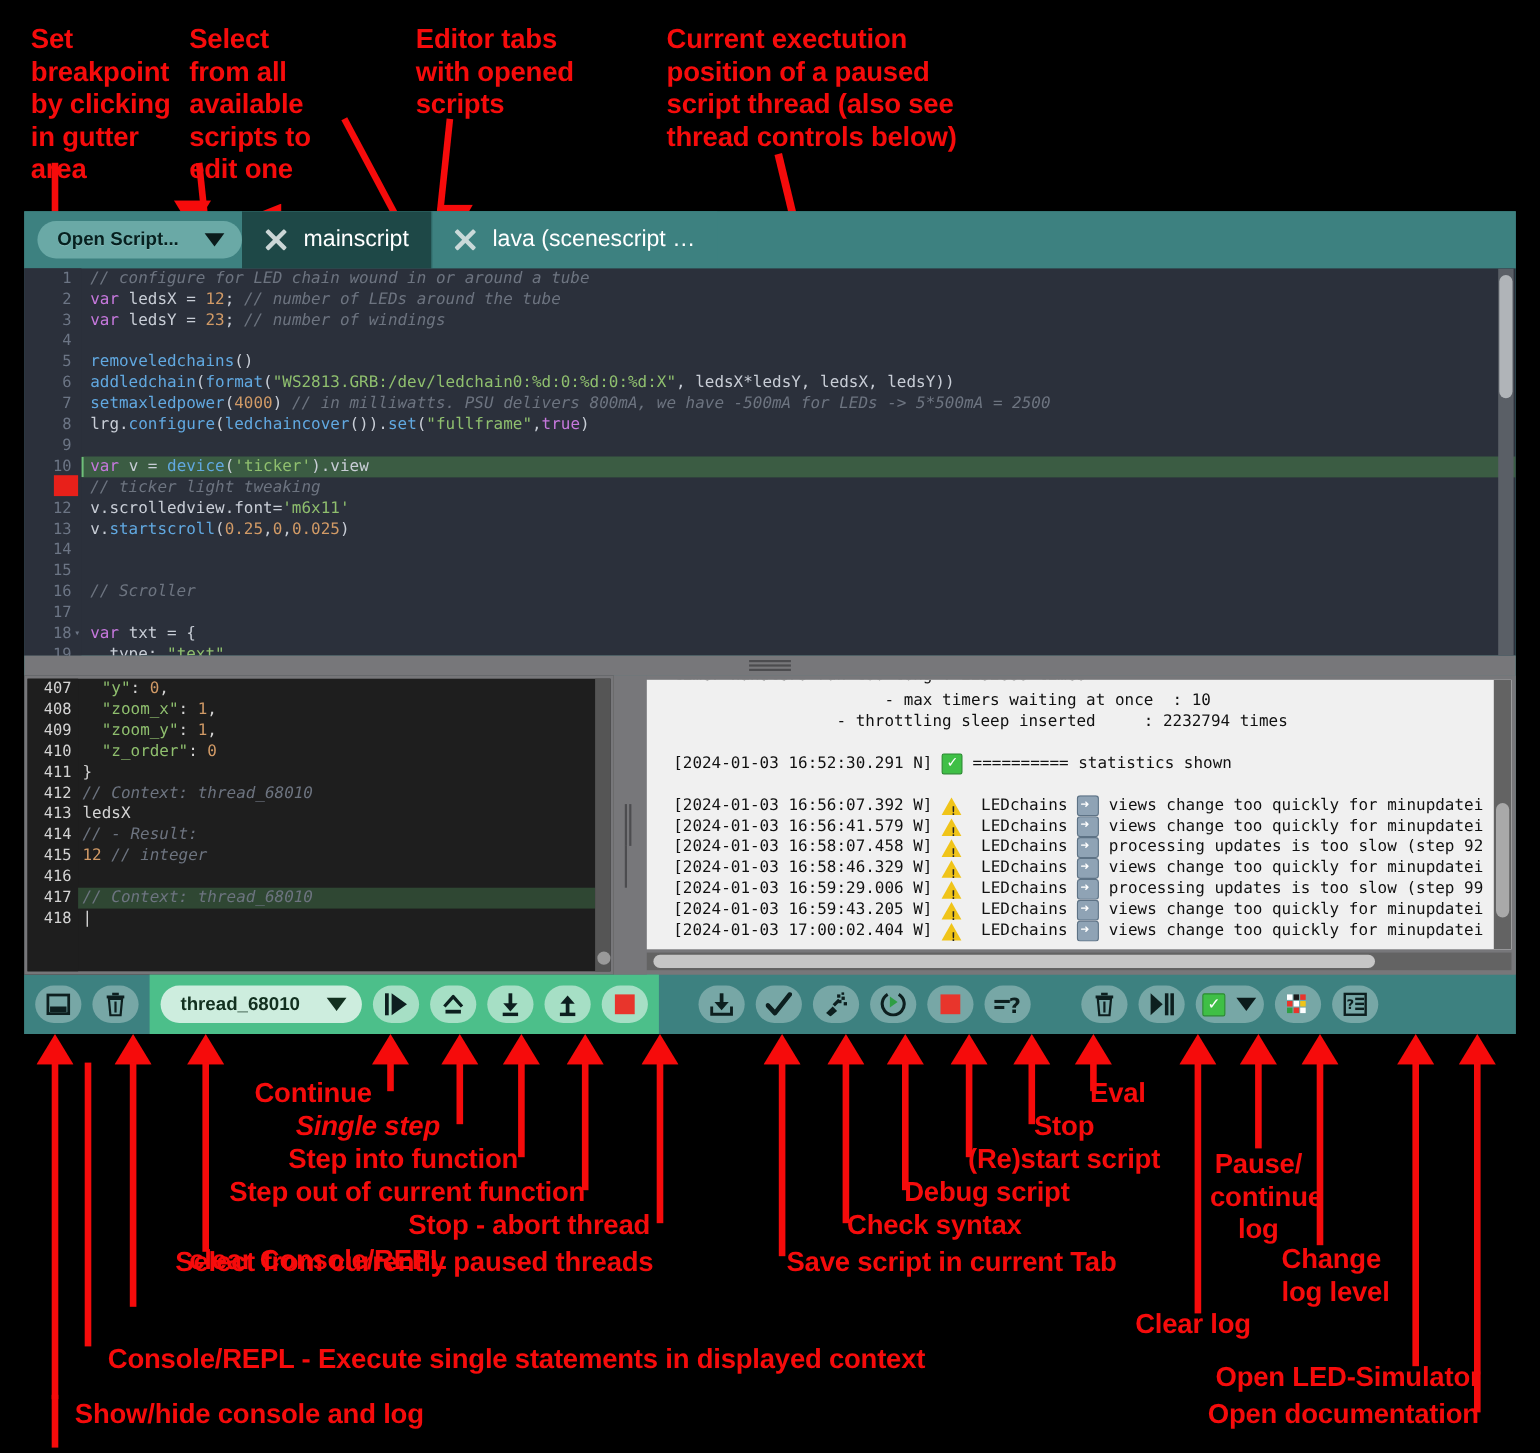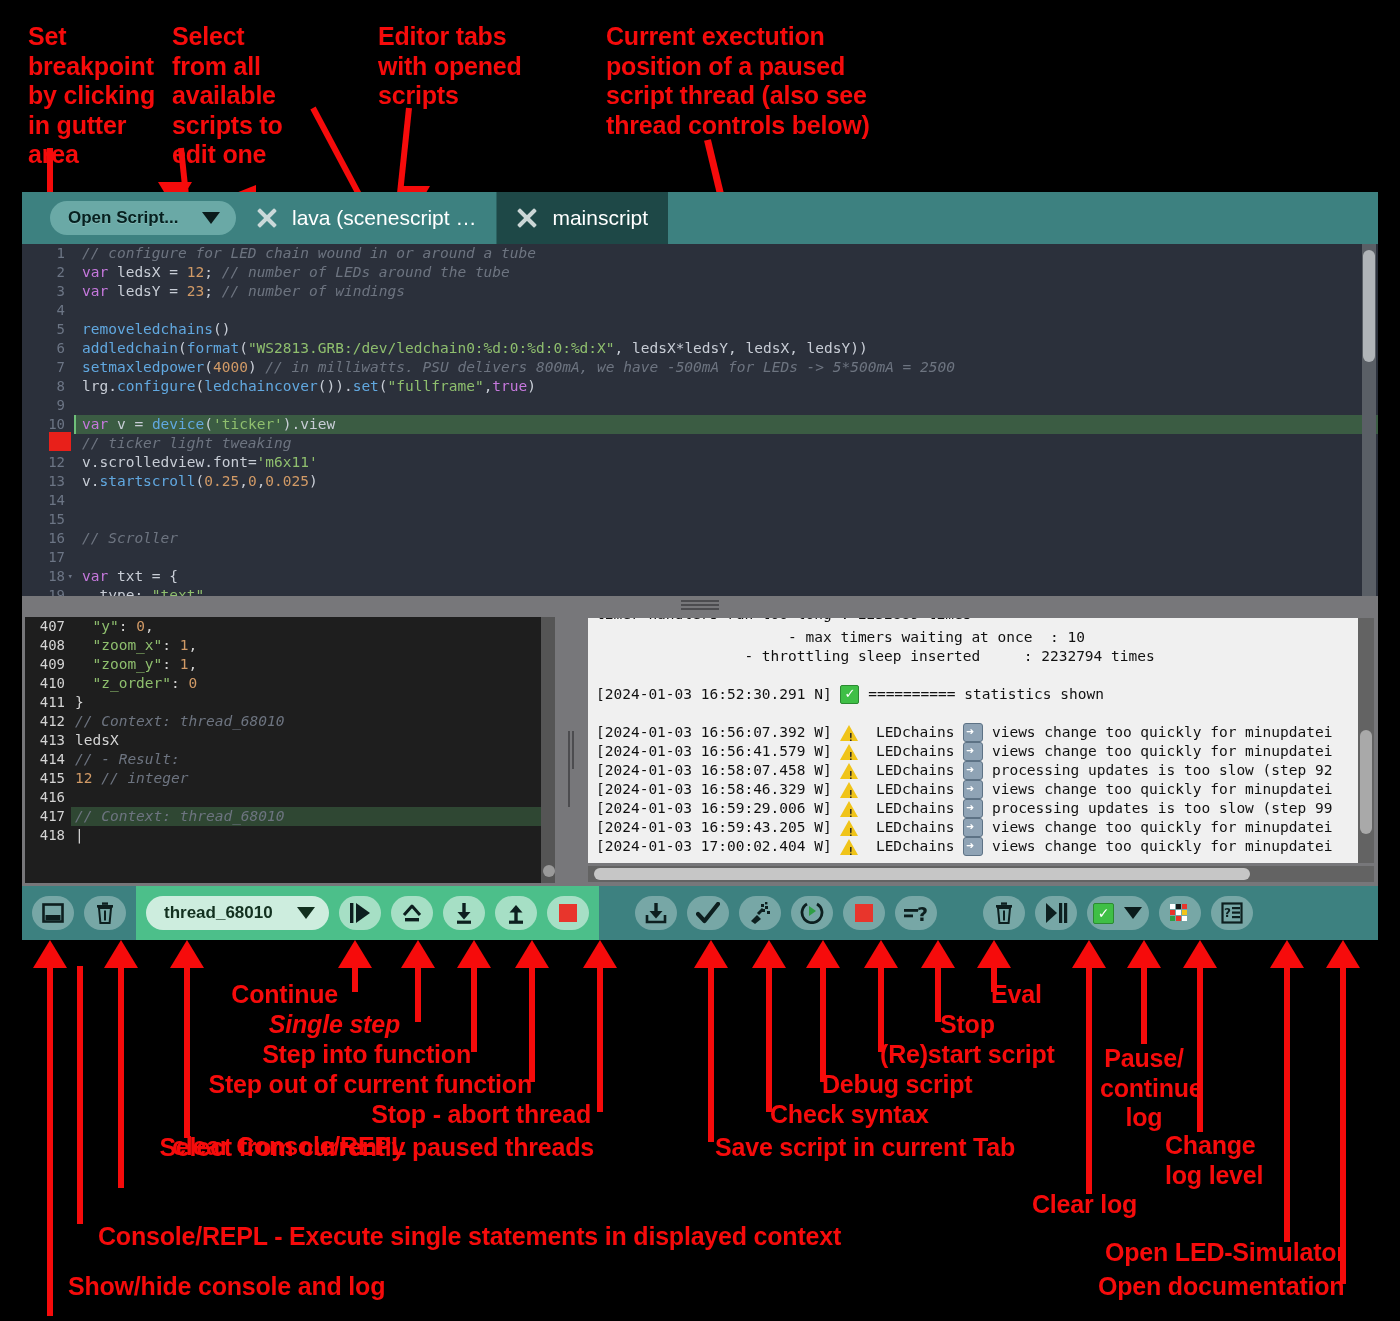--- a/index.html
+++ b/index.html
@@ -11,21 +11,21 @@
         line-height:1.18;letter-spacing:-0.2px;white-space:pre;}
   .anno.r{text-align:right;}
   .arrow{position:absolute;background:#f60b0b;}
 
   
   #app{position:absolute;left:22px;top:192px;width:1356px;height:748px;
        background:#3d8180;overflow:hidden;}
 
   
   #tabbar{height:52px;background:#3d8180;display:flex;align-items:center;
-          position:relative;padding-left:16px;}
+          position:relative;}
   .openscript{margin-left:12px;height:34px;min-width:186px;border-radius:17px;
       background:#6aa9a6;color:#06201f;font-size:17px;font-weight:bold;
       display:flex;align-items:center;justify-content:space-between;
       padding:0 16px 0 18px;box-sizing:border-box;}
   .openscript .cap{text-shadow:0 1px 0 rgba(255,255,255,.18);}
   .tri-dn{width:0;height:0;border-left:9px solid transparent;
           border-right:9px solid transparent;border-top:12px solid #0b1b1b;margin-left:10px;}
   .tab{height:52px;display:flex;align-items:center;gap:14px;padding:0 20px;
        box-sizing:border-box;color:#fff;font-size:21px;position:relative;}
   .tab.active{background:#1e4847;}
@@ -76,21 +76,21 @@
   .rscroll{width:14px;background:#555;position:relative;flex:0 0 auto;}
   .rscroll .thumb{position:absolute;left:2px;bottom:6px;width:12px;height:12px;
       background:#9a9a9a;border-radius:50%;}
   .vsplit{width:30px;flex:0 0 auto;background:#77777a;position:relative;}
   .vsplit .grip{position:absolute;top:50%;left:50%;transform:translate(-50%,-50%);
       width:10px;height:38px;}
   .vsplit .grip i{float:left;width:2px;height:38px;background:#4c4c4f;margin-right:2px;}
   .logpane{flex:1;background:#77777a;display:flex;flex-direction:column;
            padding:4px 4px 4px 0;box-sizing:border-box;}
   .logbox{flex:1;background:#f0f0f0;display:flex;overflow:hidden;position:relative;}
-  .logtext{flex:1;padding:0 0 0 8px;overflow:hidden;}
+  .logtext{flex:1;padding:0 0 0 24px;overflow:hidden;}
   .logline{height:19px;line-height:19px;font-family:"DejaVu Sans Mono",monospace;
       font-size:14.5px;color:#111;white-space:pre;display:flex;align-items:center;}
   .logline.clip{overflow:hidden;}
   .logscroll{width:16px;background:#636363;position:relative;flex:0 0 auto;}
   .logscroll .thumb{position:absolute;left:2px;top:112px;width:12px;height:104px;
       background:#a9a9a9;border-radius:6px;}
   .loghbar{height:16px;margin-top:3px;background:#636363;position:relative;}
   .loghbar .thumb{position:absolute;left:6px;top:2px;width:656px;height:12px;
       background:#c6c6c6;border-radius:6px;}
   .badge-ok{display:inline-block;width:17px;height:17px;background:#3fbf46;
@@ -155,27 +155,27 @@
 <div class="arrow" style="left:704px;top:140px;width:7px;height:300px;transform:rotate(-13.5deg);transform-origin:top;"></div>
 <div class="arrow" style="left:616px;top:415px;width:36px;height:30px;clip-path:polygon(100% 0,100% 100%,0 45%);"></div>
 
 <div id="app">
 
   <div id="tabbar">
     <div class="openscript">
       <span class="cap">Open Script...</span>
       <span class="tri-dn"></span>
     </div>
+    <div class="tab active">
+      <span class="xg"></span>
+      <span>mainscript</span>
+    </div>
     <div class="tab inactive">
       <span class="xg"></span>
       <span>lava (scenescript …</span>
-    </div>
-    <div class="tab active">
-      <span class="xg"></span>
-      <span>mainscript</span>
     </div>
   </div>
 
   <div id="editorwrap">
     <div class="gutter">
       <div class="bp"></div>
       <div class="ln">1</div>
       <div class="ln">2</div>
       <div class="ln">3</div>
       <div class="ln">4</div>

